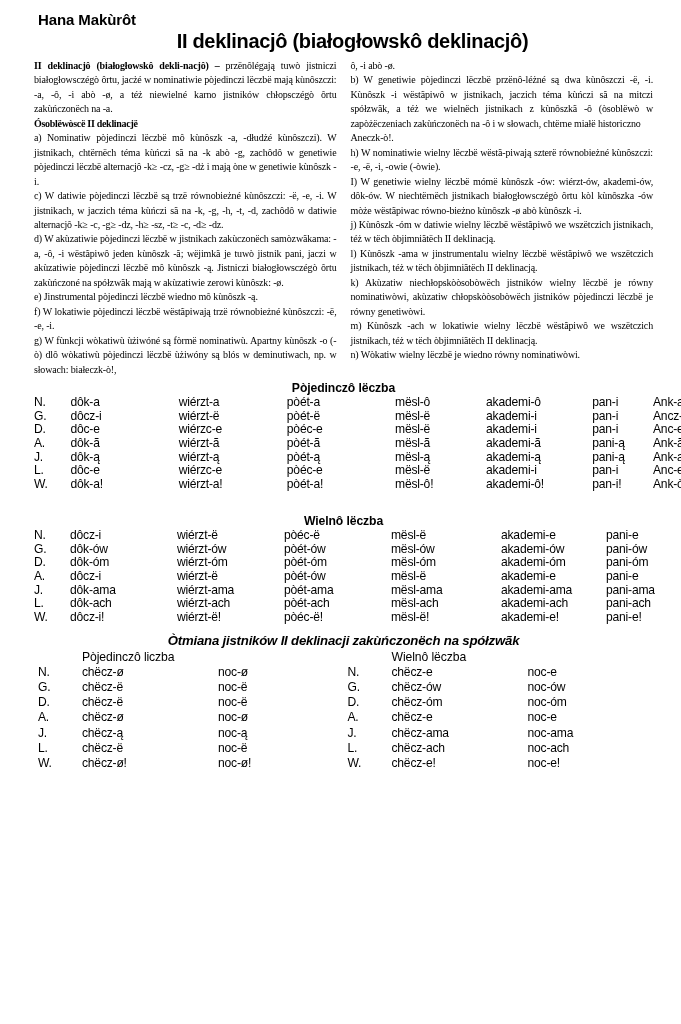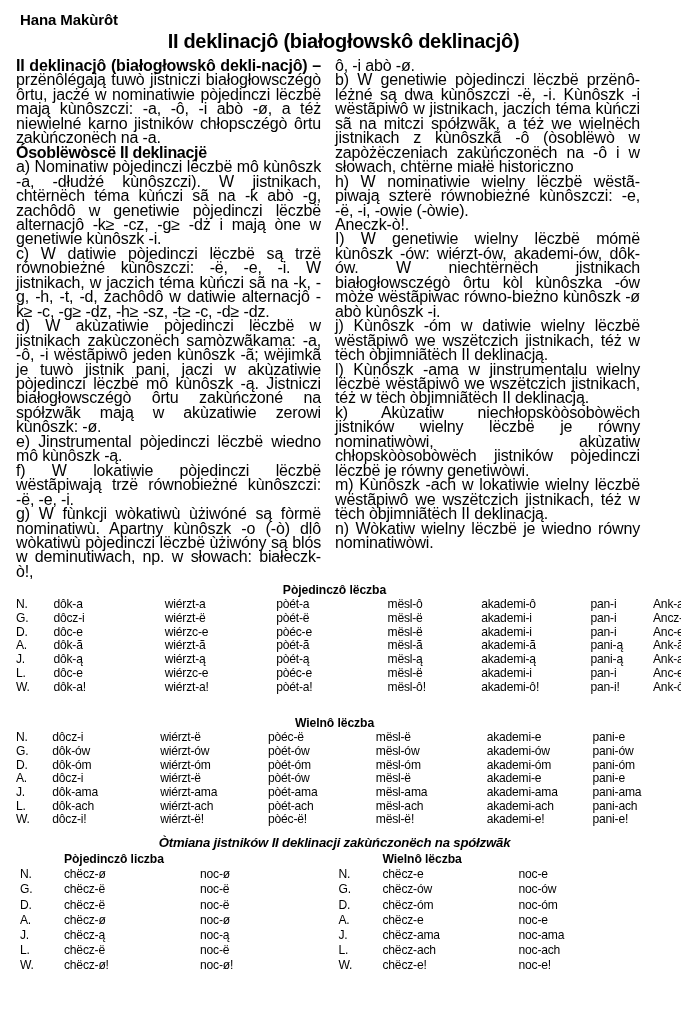--- a/index.html
+++ b/index.html
@@ -12,21 +12,21 @@
     height: 1024px;
     font-family: "Liberation Sans", sans-serif;
     color: #000000;
     overflow: hidden;
   }
   .page {
     position: relative;
     width: 681px;
     height: 1024px;
     box-sizing: border-box;
-    padding: 8px 28px 0 16px;
+    padding: 8px 28px 0 34px;
   }
 
   
   .author {
     font-size: 15px;
     font-weight: bold;
     letter-spacing: -0.1px;
     margin: 3px 0 2px 4px;
   }
   .doc-title {
@@ -39,24 +39,25 @@
   }
 
   
   .columns {
     display: flex;
     gap: 14px;
     align-items: flex-start;
   }
   .col {
     width: 305px;
-    font-size: 16px;
+    font-size: 10px;
     line-height: 14.45px;
     text-align: justify;
     letter-spacing: -0.15px;
+    font-family: Liberation Serif, serif;
   }
   .col p {
     margin: 0;
     text-indent: 0;
   }
   .p-indent { text-indent: 15px; }
   .b-head {
     font-weight: bold;
     text-align: left;
     letter-spacing: -0.3px;
@@ -114,21 +115,21 @@
   table.decl.plural td.c5 { width: 105px; }
 
   
   .cons-wrap {
     display: flex;
     width: 100%;
   }
   .cons-half { width: 50%; }
   .cons-head {
     font-size: 12.2px;
-    font-weight: bold;
+    font-weight: normal;
     letter-spacing: -0.1px;
     padding-left: 48px;
     margin-bottom: 1px;
   }
   table.cons {
     border-collapse: collapse;
     font-size: 12.1px;
     letter-spacing: -0.2px;
     width: 100%;
     table-layout: fixed;
@@ -161,22 +162,22 @@
       <p><span>c) W datiwie pòjedinczi lëczbë są trzë równobieżné kùnôszczi: -ë, -e, -i. W jistnikach, w jaczich téma kùńczi sã na -k, -g, -h, -t, -d, zachôdô w datiwie alternacjô -k</span><span class="arrow">≥</span><span> -c, -g</span><span class="arrow">≥</span><span> -dz, -h</span><span class="arrow">≥</span><span> -sz, -t</span><span class="arrow">≥</span><span> -c, -d</span><span class="arrow">≥</span><span> -dz.</span></p>
       <p>d) W akùzatiwie pòjedinczi lëczbë w jistnikach zakùczonëch samòzwãkama: -a, -ô, -i wëstãpiwô jeden kùnôszk -ã; wëjimkã je tuwò jistnik pani, jaczi w akùzatiwie pòjedinczi lëczbë mô kùnôszk -ą. Jistniczi białogłowsczégò ôrtu zakùńczoné na spółzwãk mają w akùzatiwie zerowi kùnôszk: -ø.</p>
       <p>e) Jinstrumental pòjedinczi lëczbë wiedno mô kùnôszk -ą.</p>
       <p>f) W lokatiwie pòjedinczi lëczbë wëstãpiwają trzë równobieżné kùnôszczi: -ë, -e, -i.</p>
       <p>g) W fùnkcji wòkatiwù ùżiwóné są fòrmë nominatiwù. Apartny kùnôszk -o (-ò) dlô wòkatiwù pòjedinczi lëczbë ùżiwóny są blós w deminutiwach, np. w słowach: białeczk-ò!,</p>
     </div>
 
     <div class="col">
       <p>ô, -i abò -ø.</p>
       <p>b) W genetiwie pòjedinczi lëczbë przënô-léżné są dwa kùnôszczi -ë, -i. Kùnôszk -i wëstãpiwô w jistnikach, jaczich téma kùńczi sã na mitczi spółzwãk, a téż we wielnëch jistnikach z kùnôszkã -ô (òsoblëwò w zapòżëczeniach zakùńczonëch na -ô i w słowach, chtërne miałë historiczno</p>
+      <p>Aneczk-ò!.</p>
       <p>h) W nominatiwie wielny lëczbë wëstã-piwają szterë równobieżné kùnôszczi: -e, -ë, -i, -owie (-òwie).</p>
-      <p>Aneczk-ò!.</p>
       <p>I) W genetiwie wielny lëczbë mómë kùnôszk -ów: wiérzt-ów, akademi-ów, dôk-ów. W niechtërnëch jistnikach białogłowsczégò ôrtu kòl kùnôszka -ów mòże wëstãpiwac równo-bieżno kùnôszk -ø abò kùnôszk -i.</p>
       <p>j) Kùnôszk -óm w datiwie wielny lëczbë wëstãpiwô we wszëtczich jistnikach, téż w tëch òbjimniãtëch II deklinacją.</p>
       <p>l) Kùnôszk -ama w jinstrumentalu wielny lëczbë wëstãpiwô we wszëtczich jistnikach, téż w tëch òbjimniãtëch II deklinacją.</p>
       <p>k) Akùzatiw niechłopskòòsobòwëch jistników wielny lëczbë je równy nominatiwòwi, akùzatiw chłopskòòsobòwëch jistników pòjedinczi lëczbë je równy genetiwòwi.</p>
       <p>m) Kùnôszk -ach w lokatiwie wielny lëczbë wëstãpiwô we wszëtczich jistnikach, téż w tëch òbjimniãtëch II deklinacją.</p>
       <p>n) Wòkatiw wielny lëczbë je wiedno równy nominatiwòwi.</p>
     </div>
   </div>
 
   <div class="sub-title">Pòjedinczô lëczba</div>

